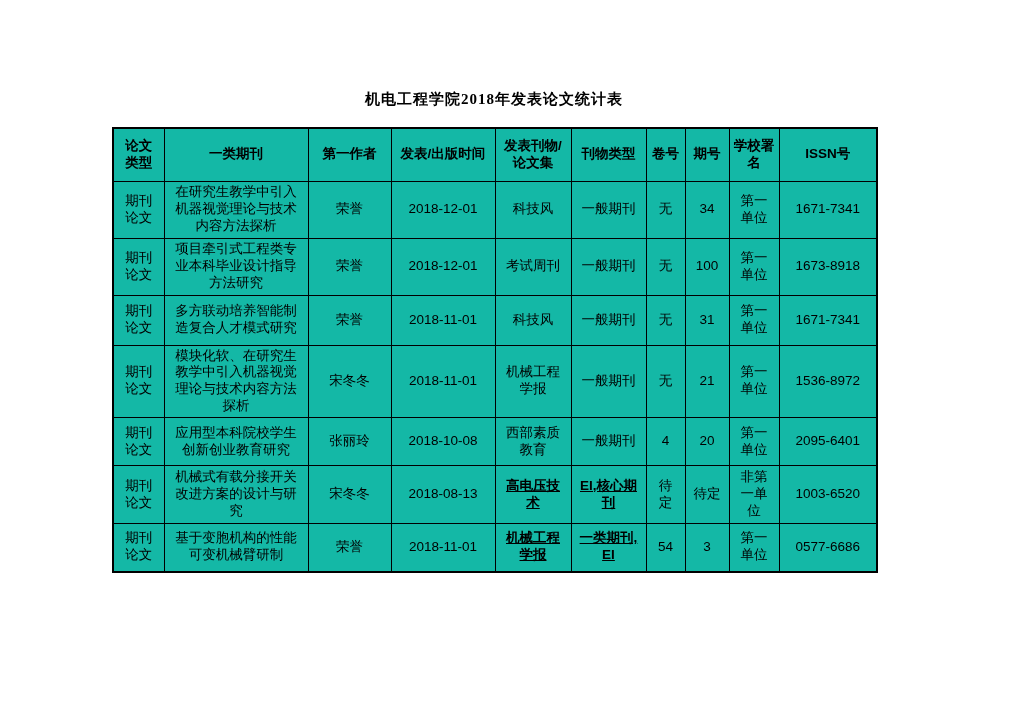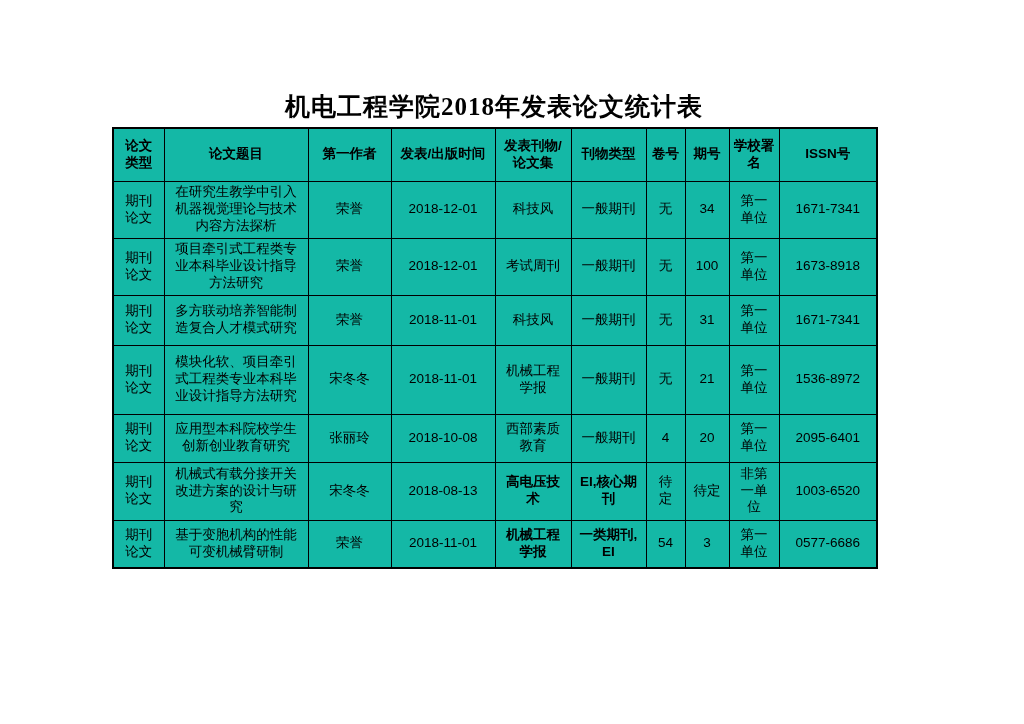--- a/index.html
+++ b/index.html
@@ -19,21 +19,21 @@
       height: 724px;
       background: #ffffff;
       overflow: hidden;
     }
     .doc-title {
       position: absolute;
       left: 112px;
       top: 90px;
       width: 764px;
       text-align: center;
-      font-size: 25px;
+      font-size: 15px;
       font-weight: bold;
       letter-spacing: 1px;
       color: #000000;
       font-family: "Liberation Serif", "DejaVu Serif", serif;
     }
     table.papers {
       position: absolute;
       left: 112px;
       top: 127px;
       width: 764px;
@@ -80,20 +80,21 @@
       padding: 2px 2px;
     }
     td.col-journal {
       padding: 2px 6px;
     }
     td.col-journal_type {
       padding: 2px 8px;
     }
     td.bold {
       font-weight: bold;
+      text-decoration: underline;
     }
     
     thead tr { height: 53px; }
     tbody tr:nth-child(1) { height: 57px; }
     tbody tr:nth-child(2) { height: 57px; }
     tbody tr:nth-child(3) { height: 50px; }
     tbody tr:nth-child(4) { height: 69px; }
     tbody tr:nth-child(5) { height: 48px; }
     tbody tr:nth-child(6) { height: 58px; }
     tbody tr:nth-child(7) { height: 48px; }
@@ -114,21 +115,21 @@
       <col class="c-journal_type">
       <col class="c-volume">
       <col class="c-issue">
       <col class="c-affiliation">
       <col class="c-issn">
     </colgroup>
     <thead>
       <tr>
           <th class="col-type">论文
 类型</th>
-          <th class="col-title">论文题目</th>
+          <th class="col-title">一类期刊</th>
           <th class="col-author">第一作者</th>
           <th class="col-date">发表/出版时间</th>
           <th class="col-journal">发表刊物/
 论文集</th>
           <th class="col-journal_type">刊物类型</th>
           <th class="col-volume">卷号</th>
           <th class="col-issue">期号</th>
           <th class="col-affiliation">学校署
 名</th>
           <th class="col-issn">ISSN号</th>
@@ -166,21 +167,21 @@
           <td class="col-date">2018-11-01</td>
           <td class="col-journal">科技风</td>
           <td class="col-journal_type">一般期刊</td>
           <td class="col-volume">无</td>
           <td class="col-issue">31</td>
           <td class="col-affiliation">第一单位</td>
           <td class="col-issn">1671-7341</td>
         </tr>
         <tr>
           <td class="col-type">期刊论文</td>
-          <td class="col-title">模块化软、项目牵引式工程类专业本科毕业设计指导方法研究</td>
+          <td class="col-title">模块化软、在研究生教学中引入机器视觉理论与技术内容方法探析</td>
           <td class="col-author">宋冬冬</td>
           <td class="col-date">2018-11-01</td>
           <td class="col-journal">机械工程学报</td>
           <td class="col-journal_type">一般期刊</td>
           <td class="col-volume">无</td>
           <td class="col-issue">21</td>
           <td class="col-affiliation">第一单位</td>
           <td class="col-issn">1536-8972</td>
         </tr>
         <tr>

